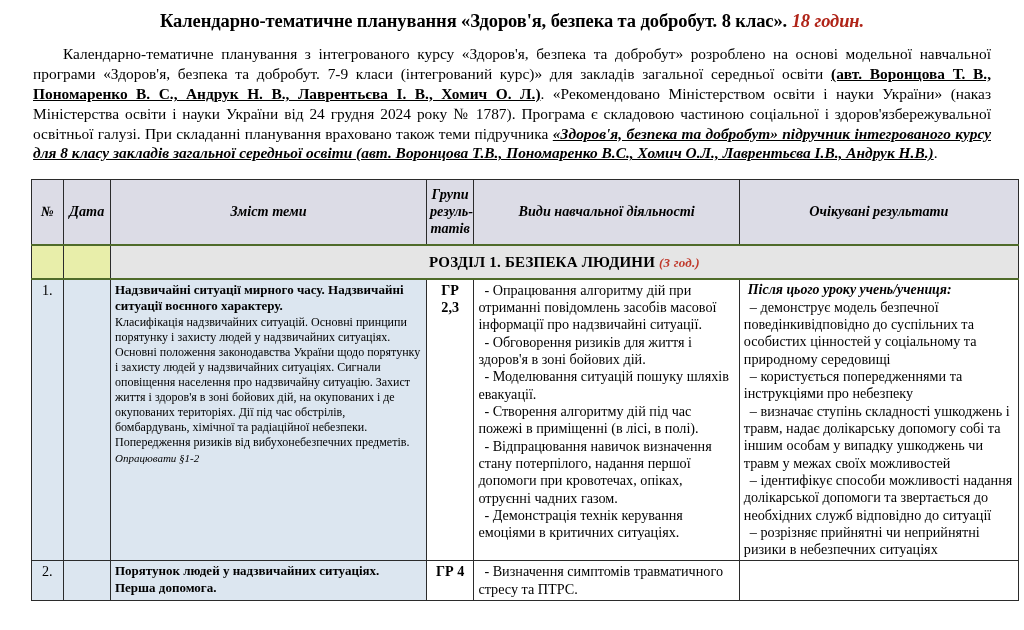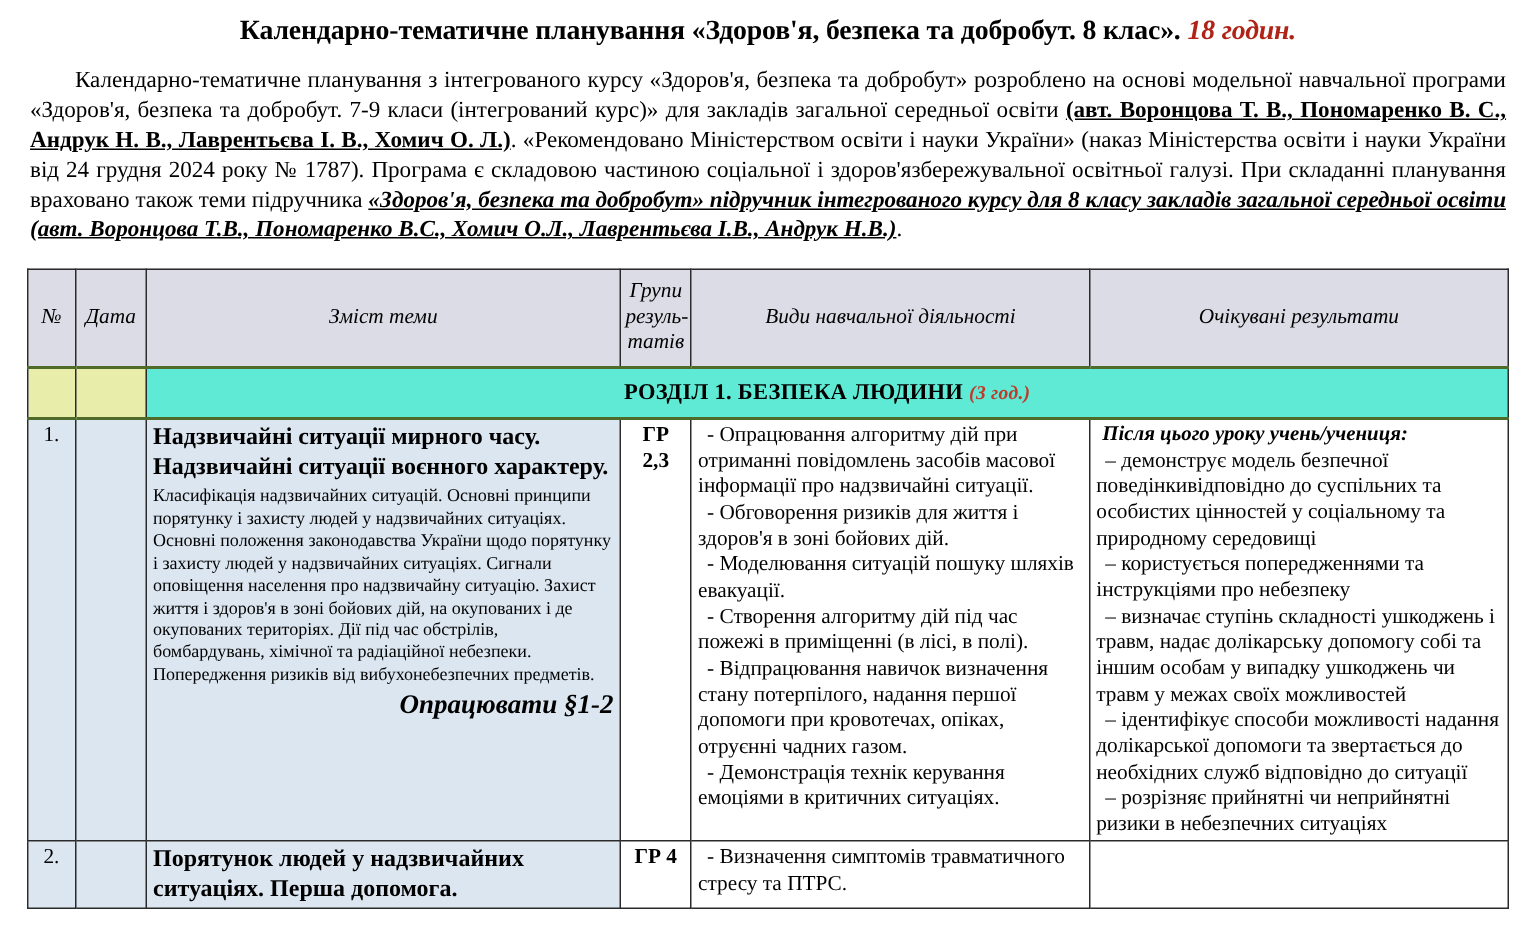--- a/index.html
+++ b/index.html
@@ -12,21 +12,21 @@
     height: 630px;
     overflow: hidden;
     font-family: "Liberation Serif", "DejaVu Serif", serif;
     color: #000000;
   }
   .page {
     width: 1024px;
     height: 536px;
     position: relative;
     box-sizing: border-box;
-    padding: 0 18px;
+    padding: 0 31px;
   }
 
   
   .doc-title {
     text-align: center;
     font-weight: bold;
     font-size: 18.5px;
     line-height: 1.1;
     padding-top: 11px;
     letter-spacing: -0.1px;
@@ -65,37 +65,37 @@
     padding: 2px 4px;
     font-size: 14.2px;
     line-height: 1.22;
   }
 
   
   tr.head th {
     background: #dcdce6;
     text-align: center;
     vertical-align: middle;
-    font-weight: normal;
+    font-weight: bold;
     font-style: italic;
     font-family: "Liberation Serif", "DejaVu Serif", serif;
     border-bottom: 2px solid #4f6b2a;
     padding: 4px 3px;
     height: 56px;
   }
   th.c-num   { width: 30px;  font-size: 14.5px; }
   th.c-date  { width: 45px;  font-size: 14.5px; }
   th.c-theme { width: 300px; font-size: 16.5px; }
   th.c-grp   { width: 45px;  font-size: 11px; line-height: 1.12; }
   th.c-acts  { width: 252px; font-size: 16.5px; margin-top: 19px; }
   th.c-res   { width: 265px; font-size: 16.5px; }
 
   
   tr.section td {
-    background: #5eead4;
+    background: #e5e5e5;
     text-align: center;
     font-weight: bold;
     font-size: 15px;
     border-top: 2px solid #4f6b2a;
     border-bottom: 2px solid #4f6b2a;
     padding: 7px 4px;
     letter-spacing: 0.2px;
   }
   tr.section td.pad-cell {
     background: #e8eeaa;
@@ -128,36 +128,35 @@
   }
   td.acts, td.res {
     padding: 3px 5px;
     font-size: 14px;
     line-height: 1.235;
   }
   td.res { font-size: 13.9px; margin-top: 40px; }
 
   .theme-title {
     font-weight: bold;
-    font-size: 16px;
+    font-size: 13px;
     line-height: 1.25;
     display: block;
   }
   .theme-body {
     display: block;
     margin-top: 1px;
     font-size: 12px;
     line-height: 1.245;
   }
   .theme-assign {
     display: block;
-    text-align: right;
-    font-weight: bold;
-    font-style: italic;
-    font-size: 18px;
+    font-weight: normal;
+    font-style: italic;
+    font-size: 11px;
     margin-top: 2px;
   }
   .res-lead {
     display: block;
     font-weight: bold;
     font-style: italic;
     font-size: 13.9px;
     margin-bottom: 0px;
     padding-left: 4px;
   }

